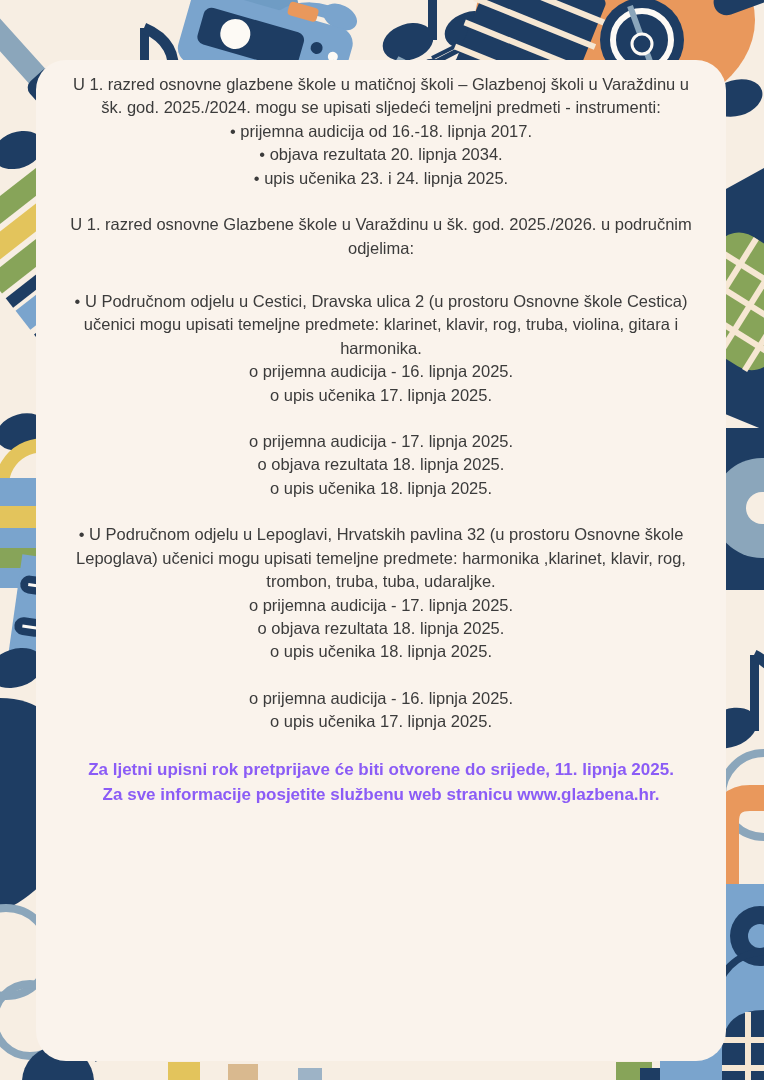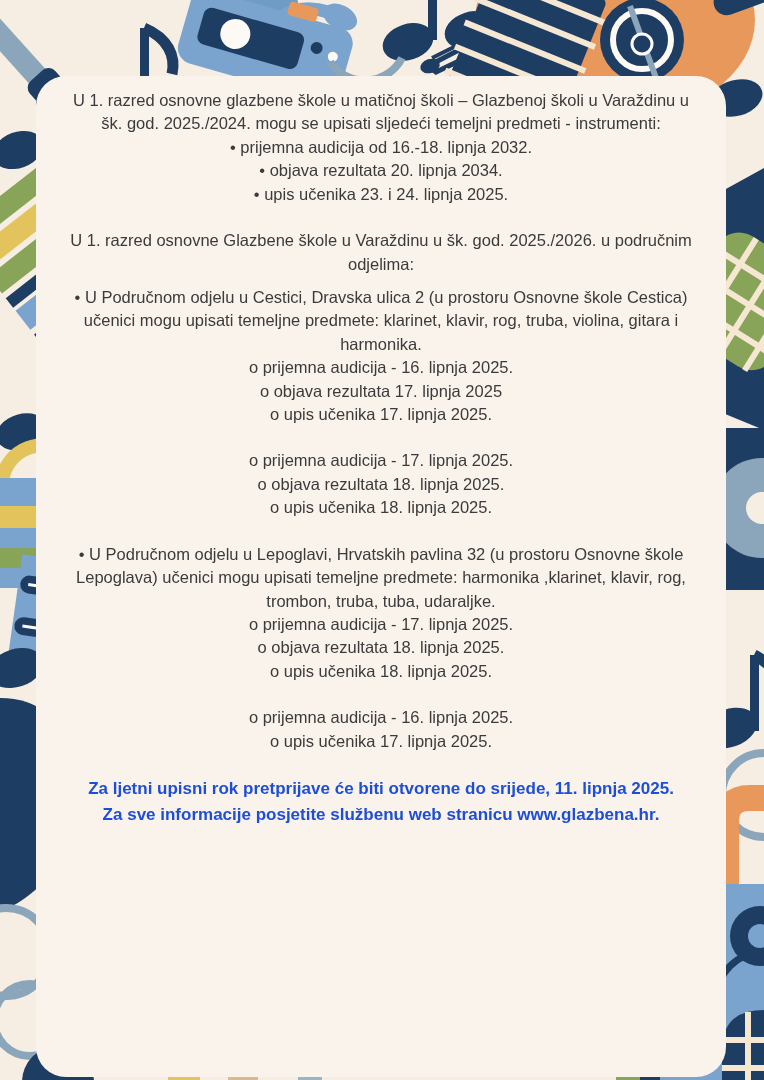--- a/index.html
+++ b/index.html
@@ -3,31 +3,31 @@
 <meta charset="utf-8">
 <style>
   html,body{margin:0;padding:0;}
   body{
     width:764px;height:1080px;position:relative;overflow:hidden;
     background:#f7eee3;
     font-family:"Liberation Sans","DejaVu Sans",sans-serif;
   }
   .decor{position:absolute;left:0;top:0;width:764px;height:1080px;z-index:1;}
   .card{
-    position:absolute;left:36px;top:76px;width:690px;height:1001px;
+    position:absolute;left:36px;top:60px;width:690px;height:1001px;
     background:#faf3ec;border-radius:30px;z-index:2;box-sizing:border-box;
     padding:13px 25px 10px 25px;text-align:center;
     color:#3b3b3b;font-size:16.5px;line-height:1.42;overflow:hidden;
   }
   .block{margin:0 0 23px 0;}
   .block:last-child{margin-bottom:0;}
-  .heading{margin-bottom:10px;}
+  .heading{margin-bottom:30px;}
   .line{margin:0;}
   .footer{
-    font-weight:bold;color:#1d4ed8;font-size:17px;line-height:1.5;margin-top:4px;
+    font-weight:bold;color:#8b5cf6;font-size:17px;line-height:1.5;margin-top:4px;
   }
   .footer .url{font-weight:bold;}
 </style>
 </head>
 <body>
 
 <svg class="decor" viewBox="0 0 764 1080" xmlns="http://www.w3.org/2000/svg">
 
   <g>
     <rect x="-42" y="38" width="112" height="22" rx="11" fill="#8ba6bb" transform="rotate(48 10 55)"></rect>
@@ -201,33 +201,32 @@
     <rect x="616" y="1062" width="36" height="18" fill="#87a459"></rect>
     <rect x="660" y="1060" width="48" height="20" fill="#7aa4cd"></rect>
     <rect x="640" y="1068" width="20" height="12" fill="#1e3d63"></rect>
   </g>
 </svg>
 
 <main class="card">
 
   <div class="block">
     <p class="line">U 1. razred osnovne glazbene škole u matičnoj školi – Glazbenoj školi u Varaždinu u šk. god. 2025./2024. mogu se upisati sljedeći temeljni predmeti - instrumenti:</p>
-    <p class="line">• prijemna audicija od 16.-18. lipnja 2032.</p>
+    <p class="line">• prijemna audicija od 16.-18. lipnja 2017.</p>
     <p class="line">• objava rezultata 20. lipnja 2034.</p>
     <p class="line">• upis učenika 23. i 24. lipnja 2025.</p>
   </div>
 
   <div class="block heading">
     <p class="line">U 1. razred osnovne Glazbene škole u Varaždinu u šk. god. 2025./2026. u područnim odjelima:</p>
   </div>
 
   <div class="block">
     <p class="line">• U Područnom odjelu u Cestici, Dravska ulica 2 (u prostoru Osnovne škole Cestica) učenici mogu upisati temeljne predmete: klarinet, klavir, rog, truba, violina, gitara i harmonika.</p>
     <p class="line">o prijemna audicija - 16. lipnja 2025.</p>
-    <p class="line">o objava rezultata 17. lipnja 2025</p>
     <p class="line">o upis učenika 17. lipnja 2025.</p>
   </div>
 
   <div class="block">
     <p class="line">o prijemna audicija - 17. lipnja 2025.</p>
     <p class="line">o objava rezultata 18. lipnja 2025.</p>
     <p class="line">o upis učenika 18. lipnja 2025.</p>
   </div>
 
   <div class="block">

